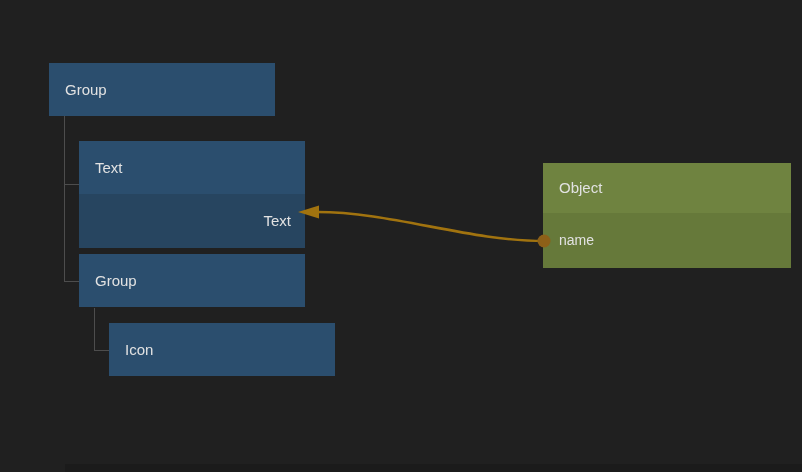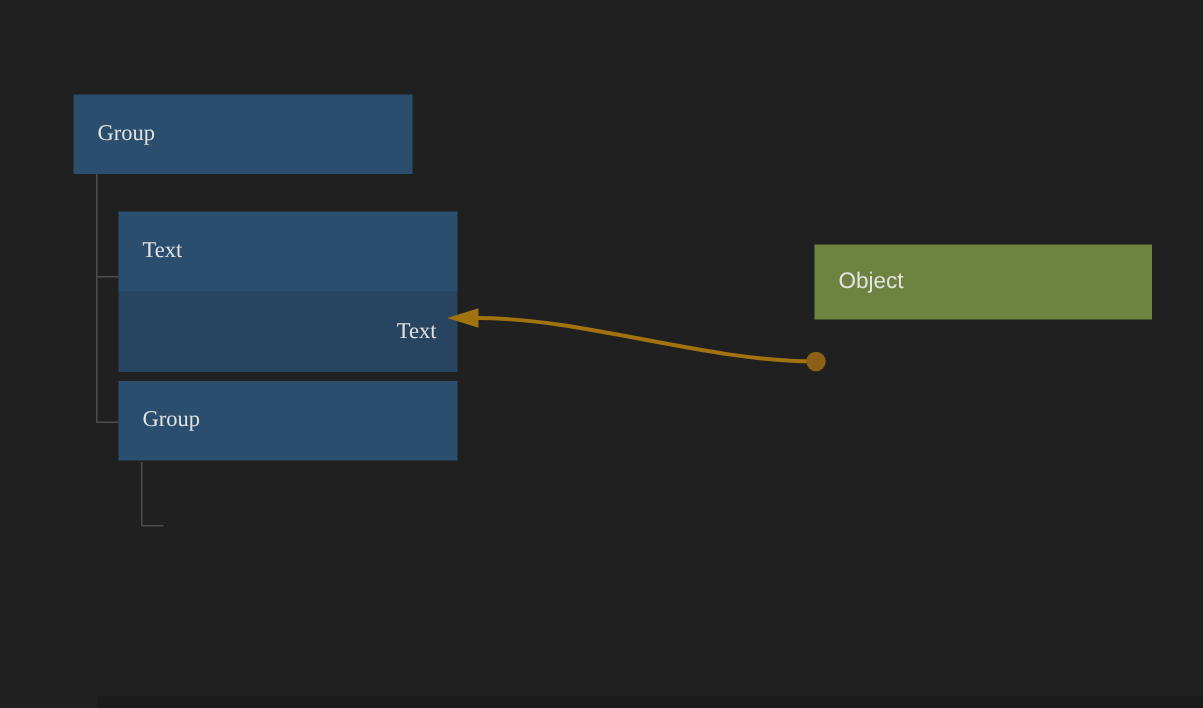--- a/index.html
+++ b/index.html
@@ -27,38 +27,37 @@
   }
   .tline{position:absolute;background:var(--connector-line);}
   .tline.v{width:1px;}
   .tline.h{height:1px;}
 
   .node{
     position:absolute;
     width:226px;
     color:var(--label-text);
     font-size:15px;
-    font-family:Liberation Serif, serif;
   }
   .node-title{
     height:53px;line-height:53px;
     padding-left:16px;
     background:var(--tree-node-header);
     white-space:nowrap;
   }
   .node-slot{
     height:54px;line-height:54px;
     background:var(--tree-node-slot);
     text-align:right;
     padding-right:14px;
   }
 
   .obj-node{
     position:absolute;
-    left:543px;top:163px;width:225px;
+    left:543px;top:163px;width:248px;
     color:var(--label-text);
   }
   .obj-title{
     height:50px;line-height:50px;
     padding-left:16px;
     background:var(--object-header);
     font-size:15px;
   }
   .obj-row{
     height:55px;line-height:55px;
@@ -98,23 +97,29 @@
     <div class="node-title">Text</div>
     <div class="node-slot">
       <span>Text</span>
     </div>
   </div>
 
   <div class="node" style="left:79px;top:254px">
     <div class="node-title">Group</div>
   </div>
 
+  <div class="node" style="left:109px;top:323px">
+    <div class="node-title">Icon</div>
+  </div>
 
   <div class="obj-node">
     <div class="obj-title">Object</div>
+    <div class="obj-row">
+      <span>name</span>
+    </div>
   </div>
 
   <svg class="wire-layer" width="802" height="472" viewBox="0 0 802 472">
     <path class="hit" d="M 545 241 C 468 241 392 212 317 212" fill="none" stroke="var(--wire)" stroke-width="2.6"></path>
     <polygon points="298,212 319,205.5 319,218.5" fill="var(--wire)"></polygon>
     <circle class="hit" cx="544" cy="241" r="6.5" fill="var(--port)"></circle>
   </svg>
 
   <div class="hscroll"></div>
 

